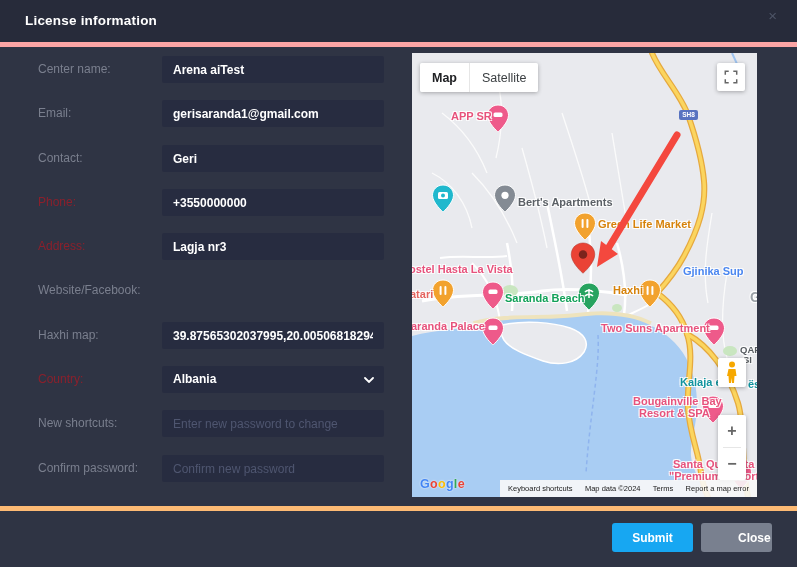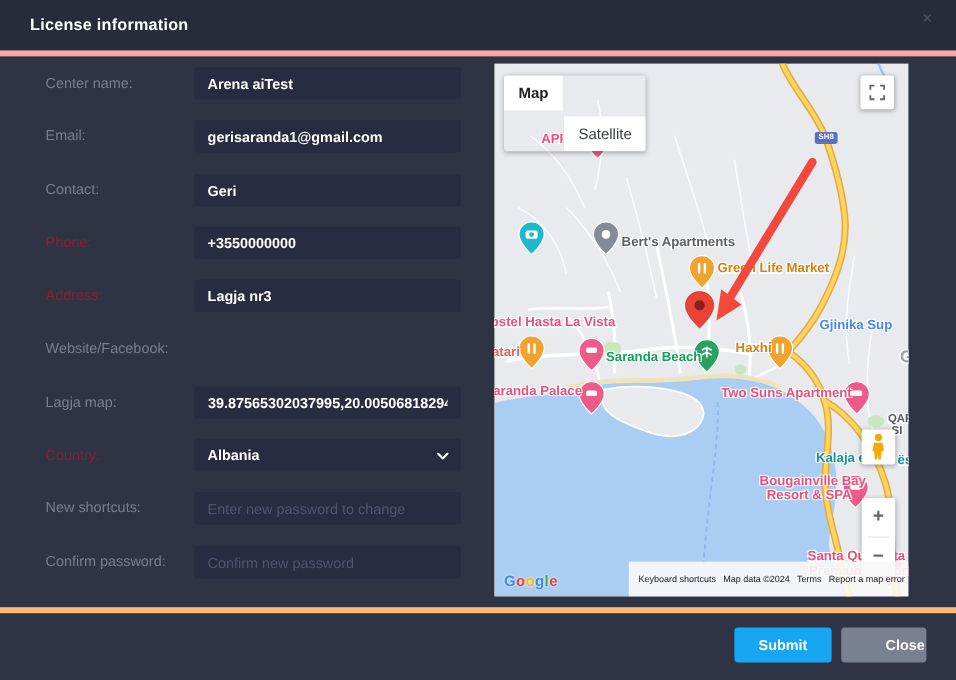--- a/index.html
+++ b/index.html
@@ -38,37 +38,37 @@
   .c-blue{color:#4a86f0;} .c-teal{color:#11939e;} .c-gray{color:#5b6066;}
   .c-salmon{color:#e4645f;}
   .c-gbig{color:#9aa0a6;font-size:14px;} .c-dark{color:#555a5f;font-size:9.5px;}
   .arrow-layer{position:absolute;left:0;top:0;z-index:5;pointer-events:none;}
   
   .map-btns{position:absolute;left:8px;top:10px;z-index:6;display:flex;
     box-shadow:0 1px 4px rgba(0,0,0,.3);border-radius:2px;overflow:hidden;}
   .mb{height:29px;border:none;background:#fff;font-family:"Liberation Sans",sans-serif;
     font-size:12.5px;color:#3c4043;cursor:pointer;padding:0 12px;}
   .mb.sel{font-weight:bold;color:#202124;}
-  .mb + .mb{border-left:1px solid #e6e6e6;margin-top:34px;}
+  .mb + .mb{border-left:1px solid #e6e6e6;}
   .fs-btn{position:absolute;left:305px;top:10px;width:28px;height:28px;z-index:6;background:#fff;
     border:none;border-radius:2px;box-shadow:0 1px 4px rgba(0,0,0,.3);cursor:pointer;padding:0;}
   .road-badge{position:absolute;left:267px;top:57px;z-index:3;width:19px;height:10px;background:#5873c0;
     border-radius:2px;color:#fff;font-size:6.5px;font-weight:bold;text-align:center;line-height:10px;}
   .pegman{position:absolute;left:306px;top:305px;width:28px;height:29px;z-index:6;background:#fff;
     border-radius:2px;box-shadow:0 1px 4px rgba(0,0,0,.3);cursor:pointer;text-align:center;}
   .zoomctl{position:absolute;left:306px;top:362px;width:28px;height:65px;z-index:6;background:#fff;
     border-radius:2px;box-shadow:0 1px 4px rgba(0,0,0,.3);display:flex;flex-direction:column;}
   .zoomctl button{flex:1;border:none;background:transparent;font-size:16px;font-weight:bold;
     color:#666;cursor:pointer;padding:0;font-family:"Liberation Sans",sans-serif;}
   .zdiv{height:1px;background:#e6e6e6;margin:0 5px;}
   .glogo{position:absolute;left:8px;top:424px;z-index:6;font-size:12.5px;font-weight:bold;
     text-shadow:0 0 2px #fff;letter-spacing:.3px;}
   .attrib{position:absolute;left:88px;right:0;bottom:0;height:11px;z-index:6;
     background:rgba(248,248,248,.9);display:flex;align-items:center;justify-content:space-between;
-    font-size:7.5px;color:#1a1a1a;padding:9px 5px;white-space:nowrap;margin-left:24px;}
+    font-size:7.5px;color:#1a1a1a;padding:3px 5px;white-space:nowrap;}
   .attrib span{padding:0 3px;}
 </style>
 </head>
 <body>
 
 <div class="modal">
 
   <div class="modal-header">
     <h1 class="modal-title">License information</h1>
     <span class="modal-close">×</span>
@@ -92,21 +92,21 @@
       <input class="finput" value="+3550000000" style="">
     </div>
     <div class="frow" style="top:233px">
       <label class="flabel req">Address:</label>
       <input class="finput" value="Lagja nr3" style="">
     </div>
     <div class="frow" style="top:277px">
       <label class="flabel">Website/Facebook:</label>
     </div>
     <div class="frow" style="top:322px">
-      <label class="flabel">Lagja map:</label>
+      <label class="flabel">Haxhi map:</label>
       <input class="finput" value="39.87565302037995,20.0050681829452" style="">
     </div>
     <div class="frow" style="top:366px">
       <label class="flabel req">Country:</label>
       <div class="fselect">
         <span>Albania</span>
         <svg width="10" height="6" viewBox="0 0 10 6">
           <path d="M1,1 L5,5 L9,1" stroke="#ffffff" stroke-width="1.8" fill="none" stroke-linecap="round"></path>
         </svg>
       </div>

